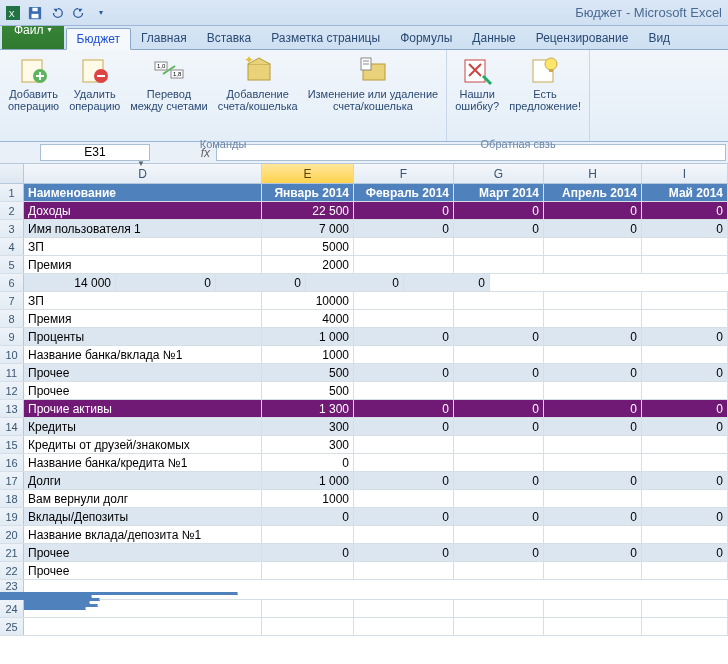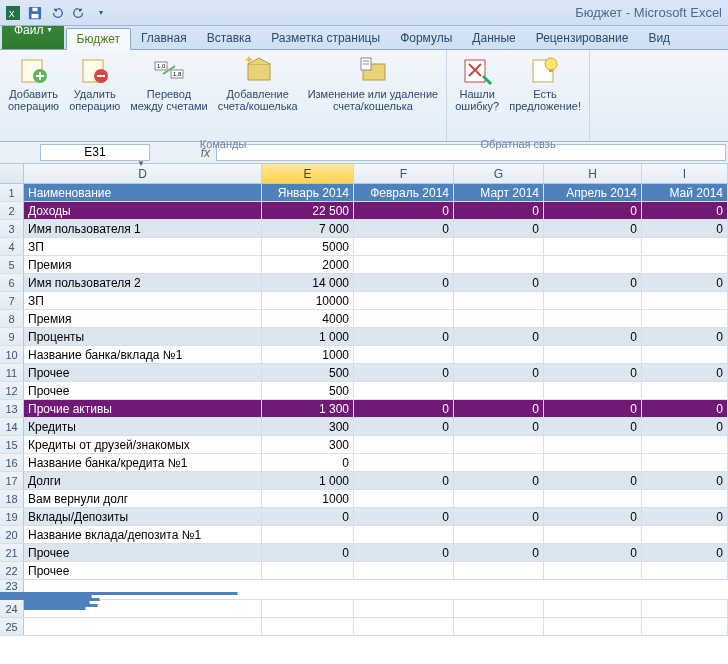--- a/index.html
+++ b/index.html
@@ -10,21 +10,21 @@
   .qat { display: flex; align-items: center; gap: 4px; padding-left: 4px; }
   .qat-item { width: 18px; height: 18px; display: flex; align-items: center; justify-content: center; border-radius: 2px; }
   .qat-item svg { width: 14px; height: 14px; }
   .title-text { position: absolute; right: 6px; color: #4a6a93; font-size: 13px; }
 
   
   .tabrow { height: 24px; background: linear-gradient(#d7e5f4, #cde0f2); display: flex; align-items: flex-end; border-bottom: 1px solid #8ba8cb; padding-left: 2px; }
   .file-tab { background: linear-gradient(#3c8a3c,#2f7a2f); color: #fff; padding: 4px 12px; font-size: 12px; border-radius: 2px 2px 0 0; margin-right: 2px; cursor: pointer; height: 39px; display:flex; align-items:center; gap:4px;}
   .file-tab::after { content:"▾"; font-size:8px; }
   .tab { padding: 4px 10px; font-size: 12px; color: #2b4a73; cursor: pointer; height: 22px; display:flex; align-items:center; }
-  .tab.active { background: #f5f9fd; border: 1px solid #8ba8cb; border-bottom: 1px solid #f5f9fd; border-radius: 2px 2px 0 0; margin-bottom: -1px; color:#4d7c0f; }
+  .tab.active { background: #f5f9fd; border: 1px solid #8ba8cb; border-bottom: 1px solid #f5f9fd; border-radius: 2px 2px 0 0; margin-bottom: -1px; color:#1d4ed8; }
 
   
   .ribbon { height: 92px; background: linear-gradient(#f2f6fb,#e4eef8); border-bottom: 1px solid #9bb6d6; display: flex; position:relative;}
   .rgroup { display: flex; flex-direction: column; justify-content: space-between; border-right: 1px solid #c7d6e8; padding: 2px 6px 0 6px; }
   .rbtns { display: flex; gap: 6px; }
   .rbtn { display: flex; flex-direction: column; align-items: center; width: auto; min-width: 48px; text-align: center; cursor: pointer; padding: 2px; }
   .rbtn .ico { width: 32px; height: 32px; margin-bottom: 2px; display:flex; align-items:center; justify-content:center; }
   .rbtn .lbl { font-size: 11px; color: #2b4a73; line-height: 12px; }
   .rgroup-label { font-size: 11px; color: #6b85a4; text-align: center; padding-bottom: 2px; margin-top: 24px; }
 
@@ -46,21 +46,21 @@
   .cG { width: 90px; }
   .cH { width: 98px; }
   .cI { width: 86px; }
 
   
   .grid { height: 480px; overflow:hidden; }
   .row { display:flex; height:18px; border-bottom:1px solid #d7dfe6; }
   .rh { width:24px; background:linear-gradient(#eef3f9,#e2ebf3); border-right:1px solid #b6c8de; text-align:center; font-size:11px; color:#3a5573; display:flex; align-items:center; justify-content:center; }
   .cell { border-right:1px solid #d7dfe6; padding:0 4px; font-size:12px; color:#000; display:flex; align-items:center; overflow:hidden; white-space:nowrap; }
   .cell.num { justify-content:flex-end; }
-  .row.hdr .cell { background:#4f81bd; color:#fff; }
+  .row.hdr .cell { background:#4f81bd; color:#fff;font-weight:bold; }
   .row.sec .cell { background:#701a75; color:#fff; }
   .row.sub .cell { background:#dce6f1; }
   .row.tot .cell { font-weight:bold; border-top:1px solid #4f81bd; border-bottom:2px double #4f81bd; }
   .row.tot { height: 20px; flex-direction: column;}
 </style>
 </head>
 <body>
 
 <div class="titlebar">
   <div class="qat">
@@ -252,21 +252,20 @@
       <div class="rh">5</div>
       <div class="cell cD">Премия</div>
       <div class="cell cE num">2000</div>
       <div class="cell cF num"></div>
       <div class="cell cG num"></div>
       <div class="cell cH num"></div>
       <div class="cell cI num"></div>
     </div>
     <div class="row sub">
       <div class="rh">6</div>
-      <div class="cell cD">Имя пользователя 2</div>
       <div class="cell cE num">14 000</div>
       <div class="cell cF num">0</div>
       <div class="cell cG num">0</div>
       <div class="cell cH num">0</div>
       <div class="cell cI num">0</div>
     </div>
     <div class="row ">
       <div class="rh">7</div>
       <div class="cell cD">ЗП</div>
       <div class="cell cE num">10000</div>

